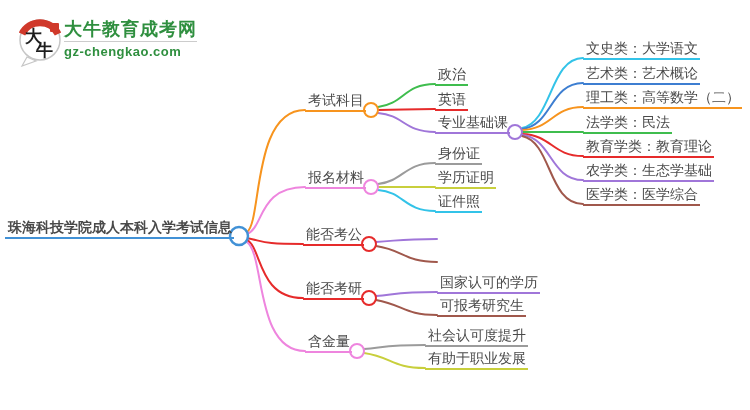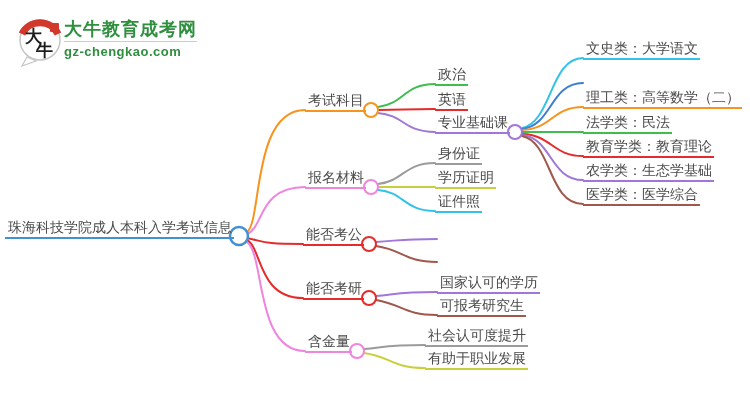--- a/index.html
+++ b/index.html
@@ -76,33 +76,34 @@
 
     <circle cx="239" cy="236" r="9" stroke-width="2.5" fill="#ffffff" stroke="#4191d6"></circle>
     <circle cx="371" cy="110" r="7" stroke-width="2" fill="#ffffff" stroke="#f7941e"></circle>
     <circle cx="515" cy="132" r="7" stroke-width="2" fill="#ffffff" stroke="#a076d9"></circle>
     <circle cx="371" cy="187" r="7" stroke-width="2" fill="#ffffff" stroke="#ee85de"></circle>
     <circle cx="369" cy="244" r="7" stroke-width="2" fill="#ffffff" stroke="#e62b2b"></circle>
     <circle cx="369" cy="298" r="7" stroke-width="2" fill="#ffffff" stroke="#e62b2b"></circle>
     <circle cx="357" cy="351" r="7" stroke-width="2" fill="#ffffff" stroke="#ee85de"></circle>
   </svg>
 
-  <span class="node u-blue" style="left:5px;top:218px;">珠海科技学院成人本科入学考试信息</span>
+  <span class="node u-blue" style="left:5px;top:218px;font-weight:bold;">珠海科技学院成人本科入学考试信息</span>
 
   <span class="node u-orange" style="left:305px;top:91px;">考试科目</span>
   <span class="node u-pink" style="left:305px;top:168px;">报名材料</span>
   <span class="node u-red" style="left:303px;top:225px;">能否考公</span>
   <span class="node u-red" style="left:303px;top:279px;">能否考研</span>
   <span class="node u-pink" style="left:305px;top:332px;">含金量</span>
 
   <span class="node u-green" style="left:435px;top:65px;">政治</span>
   <span class="node u-red" style="left:435px;top:90px;">英语</span>
   <span class="node u-cyan" style="left:583px;top:39px;">文史类：大学语文</span>
 
   <span class="node u-purple" style="left:435px;top:113px;">专业基础课</span>
+  <span class="node u-blue2" style="left:583px;top:64px;">艺术类：艺术概论</span>
   <span class="node u-orange" style="left:583px;top:88px;">理工类：高等数学（二）</span>
   <span class="node u-green" style="left:583px;top:113px;">法学类：民法</span>
   <span class="node u-red" style="left:583px;top:137px;">教育学类：教育理论</span>
   <span class="node u-purple" style="left:583px;top:161px;">农学类：生态学基础</span>
   <span class="node u-brown" style="left:583px;top:185px;">医学类：医学综合</span>
 
   <span class="node u-gray" style="left:435px;top:144px;">身份证</span>
   <span class="node u-olive" style="left:435px;top:168px;">学历证明</span>
   <span class="node u-cyan" style="left:435px;top:192px;">证件照</span>
 

